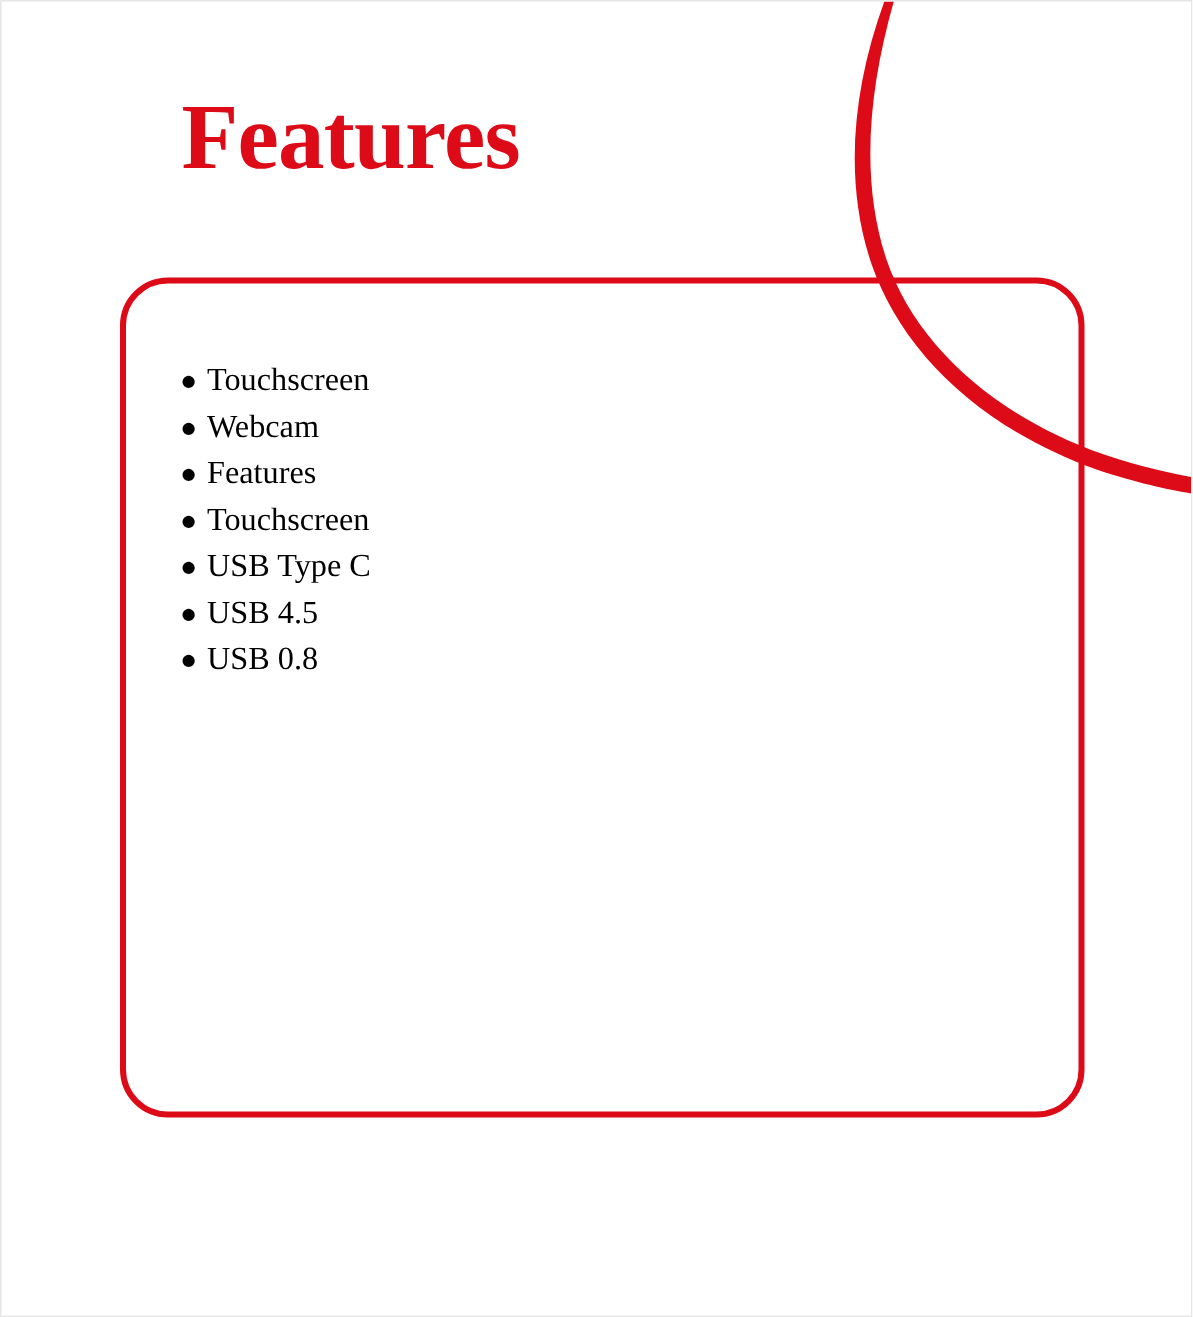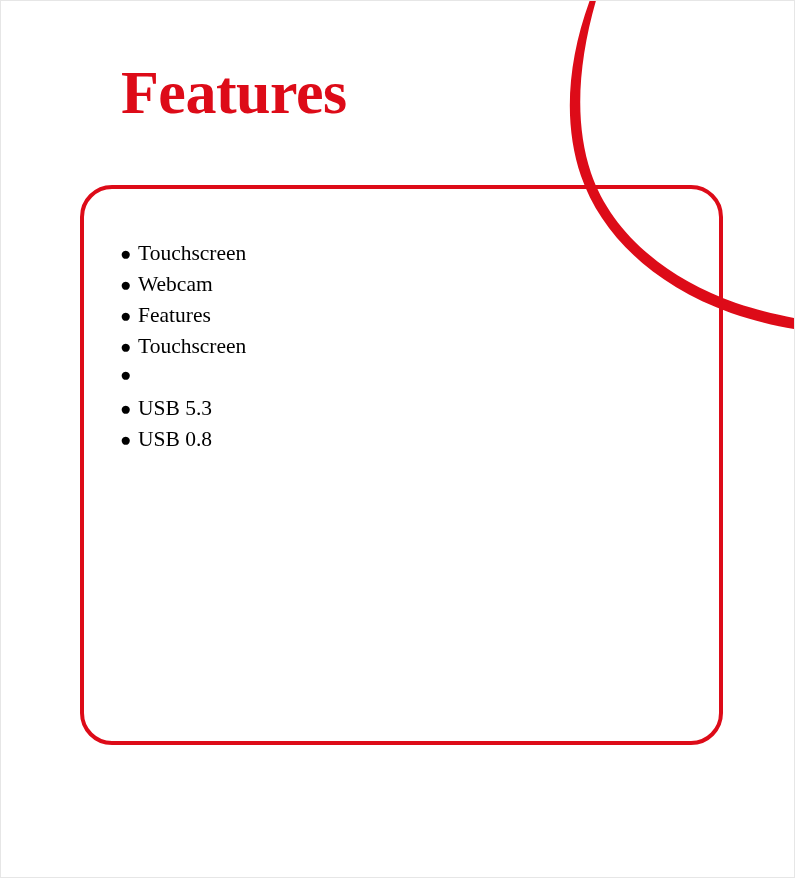--- a/index.html
+++ b/index.html
@@ -125,24 +125,25 @@
       <li>
         <span class="bullet">●</span>
         <span class="label">Features</span>
       </li>
       <li>
         <span class="bullet">●</span>
         <span class="label">Touchscreen</span>
       </li>
       <li>
         <span class="bullet">●</span>
+        <span class="label">USB Type C</span>
       </li>
       <li>
         <span class="bullet">●</span>
-        <span class="label">USB 5.3</span>
+        <span class="label">USB 4.5</span>
       </li>
       <li>
         <span class="bullet">●</span>
         <span class="label">USB 0.8</span>
       </li>
     </ul>
   </div>
 
 </div>
 

